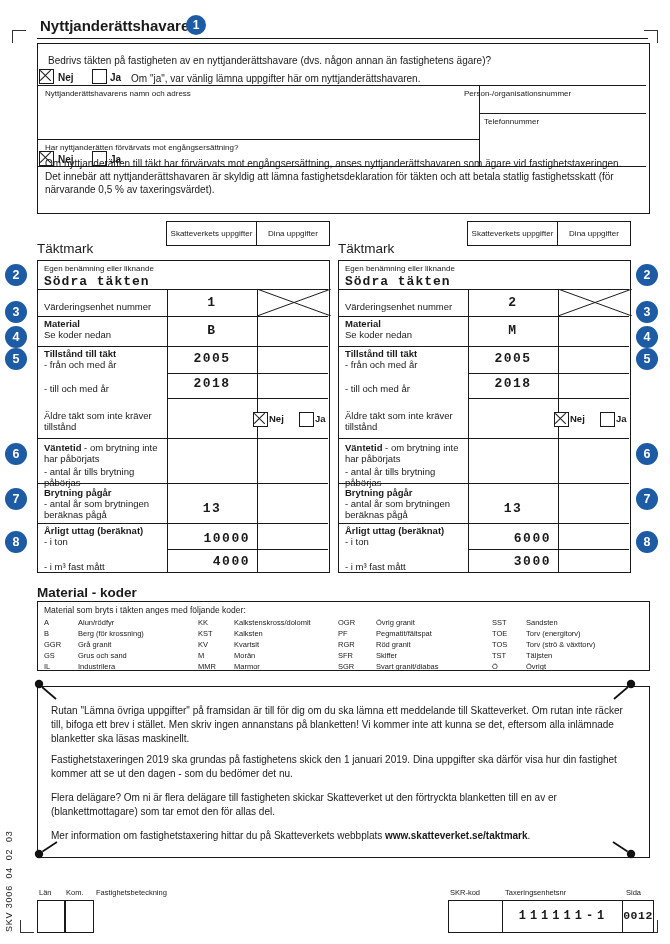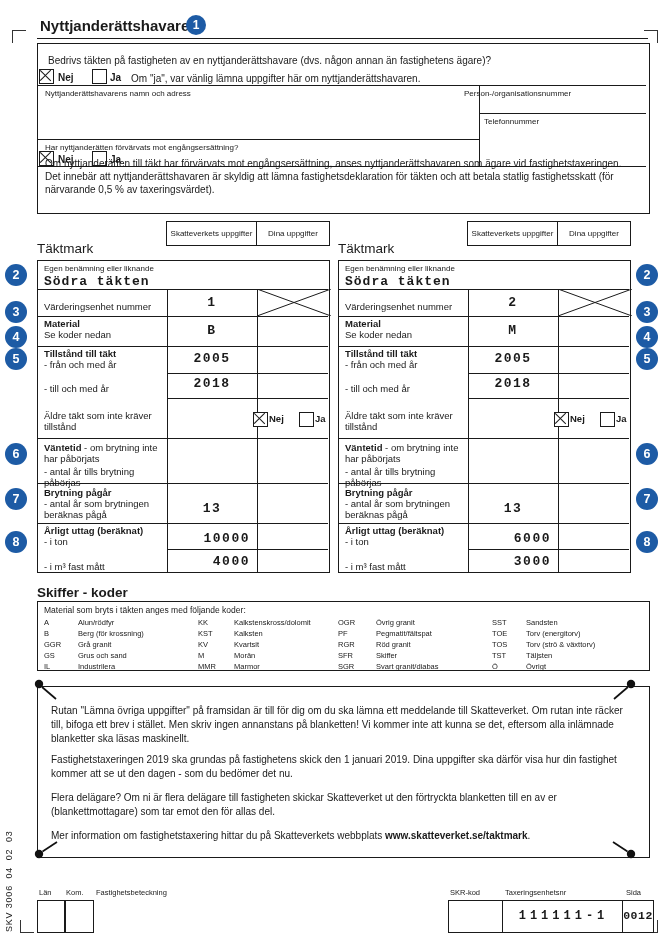--- a/index.html
+++ b/index.html
@@ -249,21 +249,21 @@
   <div class="badge" style="left:5px;top:531px;">8</div>
 
   <div class="badge" style="left:636px;top:264px;">2</div>
   <div class="badge" style="left:636px;top:301px;">3</div>
   <div class="badge" style="left:636px;top:326px;">4</div>
   <div class="badge" style="left:636px;top:348px;">5</div>
   <div class="badge" style="left:636px;top:443px;">6</div>
   <div class="badge" style="left:636px;top:488px;">7</div>
   <div class="badge" style="left:636px;top:531px;">8</div>
 
-  <div class="ab t2" style="left:37px;top:585px;">Skiffer - koder</div>
+  <div class="ab t2" style="left:37px;top:585px;">Material - koder</div>
   <div class="bx" style="left:37px;top:601px;width:611px;height:68px;">
     <div class="lbs" style="left:6px;top:4px;font-size:8.5px;">Material som bryts i täkten anges med följande koder:</div>
 
     <div class="ab" style="left:6px;top:15px;font-size:7.5px;line-height:11px;">
       <div><span style="display:inline-block;width:34px;">A</span><span>Alun/rödfyr</span></div>
       <div><span style="display:inline-block;width:34px;">B</span><span>Berg (för krossning)</span></div>
       <div><span style="display:inline-block;width:34px;">GGR</span><span>Grå granit</span></div>
       <div><span style="display:inline-block;width:34px;">GS</span><span>Grus och sand</span></div>
       <div><span style="display:inline-block;width:34px;">IL</span><span>Industrilera</span></div>
     </div>

